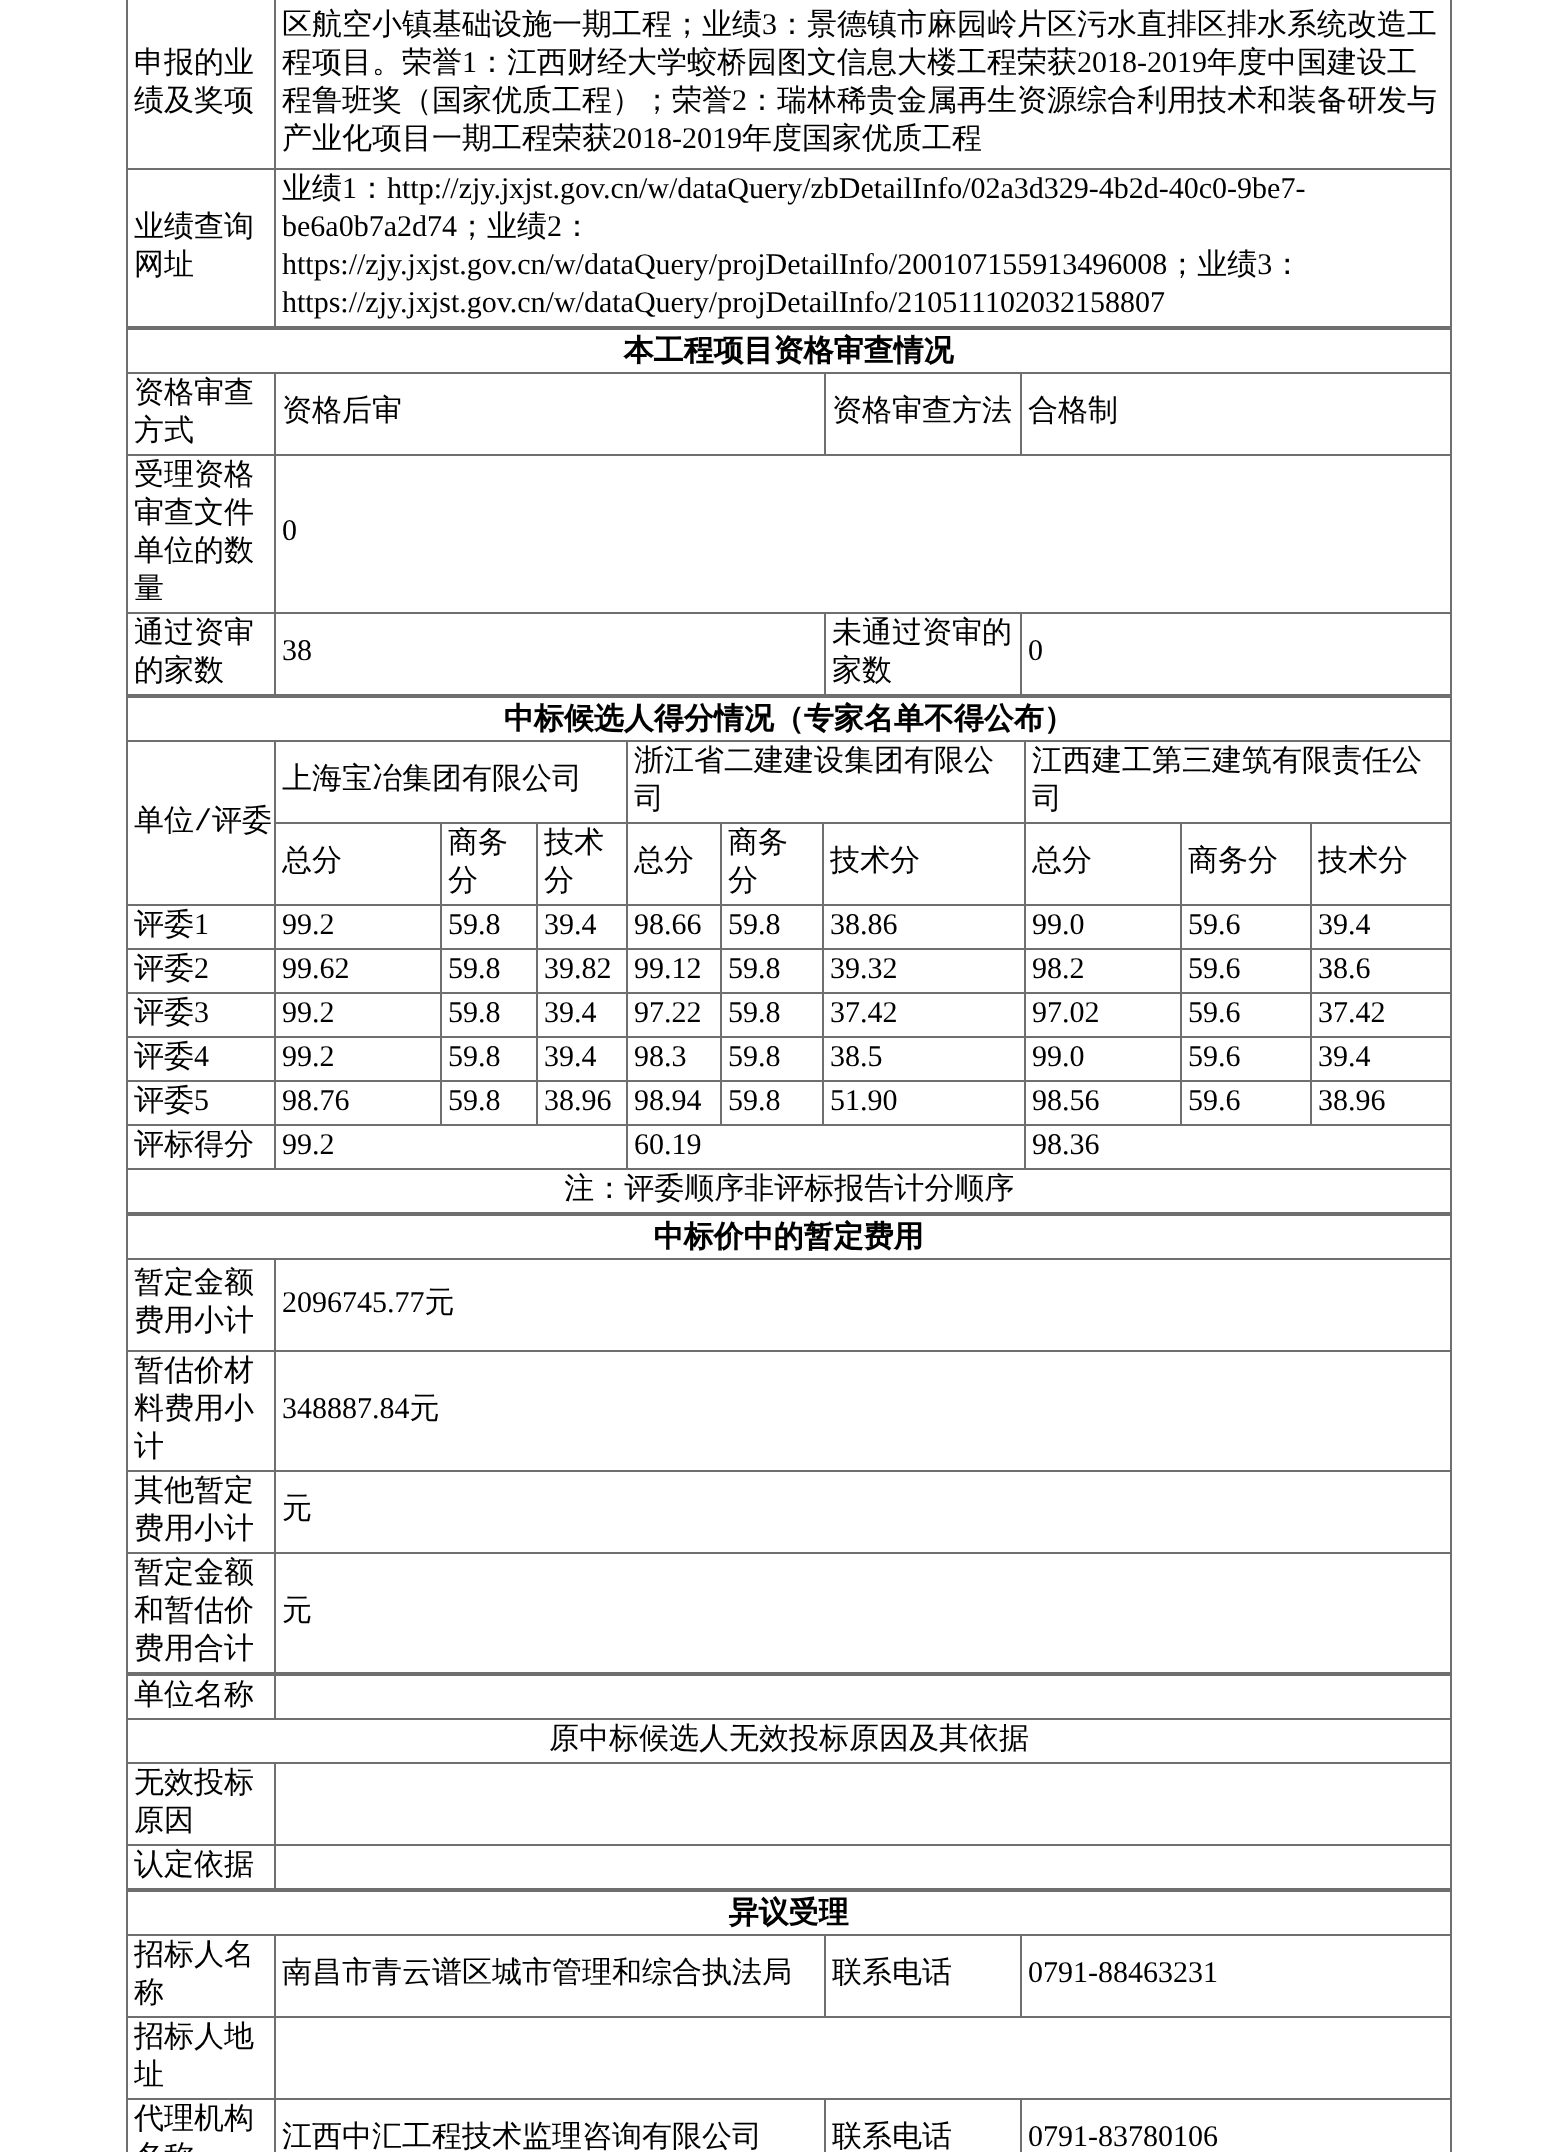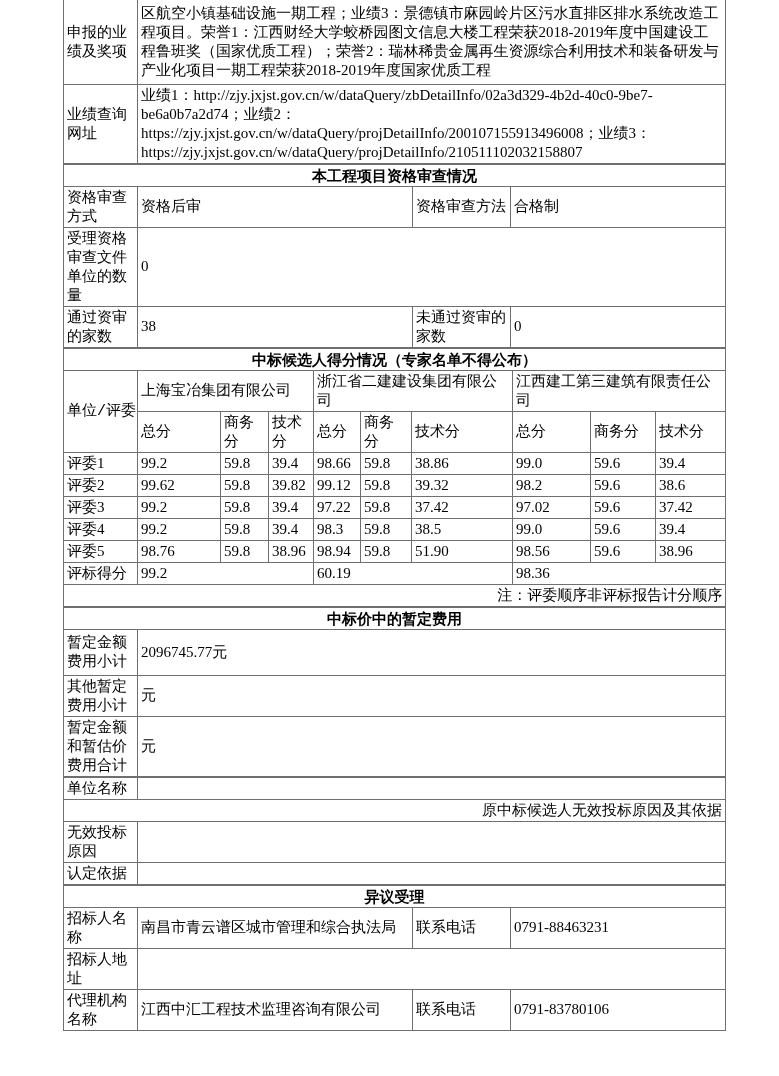--- a/index.html
+++ b/index.html
@@ -28,21 +28,21 @@
     word-wrap: break-word;
   }
   .tbl-first td { border-top: none; }
   .vtop { vertical-align: top; padding-top: 4px; margin-top: 21px; }
   .title {
     font-family: "Liberation Sans", "DejaVu Sans", sans-serif;
     font-weight: bold;
     text-align: center;
     font-size: 17px;
   }
-  .center { text-align: right; }
+  .center { text-align: center; }
   .nowrap { white-space: nowrap; font-family: Liberation Mono, monospace; }
 </style>
 </head>
 <body>
 
 <div class="doc">
 
   <table class="tbl tbl-first">
     <colgroup>
         <col style="width:74px">
@@ -202,20 +202,24 @@
         <col style="width:588px">
       </colgroup>
     <tbody>
         <tr style="height:21px">
       <td class="title" colspan="2">中标价中的暂定费用</td>
     </tr>
     <tr style="height:46px">
       <td>暂定金额费用小计</td>
       <td>2096745.77元</td>
     </tr>
+    <tr style="height:46px">
+      <td>暂估价材料费用小计</td>
+      <td>348887.84元</td>
+    </tr>
     <tr style="height:35px">
       <td>其他暂定费用小计</td>
       <td>元</td>
     </tr>
     <tr style="height:56px">
       <td>暂定金额和暂估价费用合计</td>
       <td>元</td>
     </tr>
   </tbody>
     </table>

